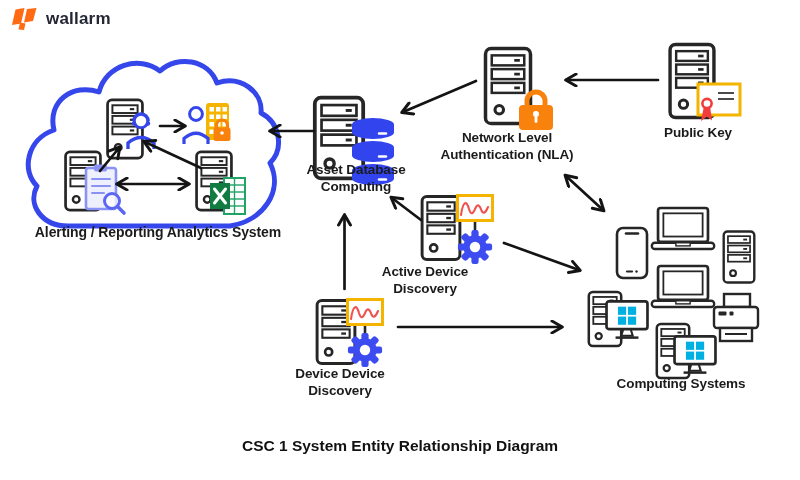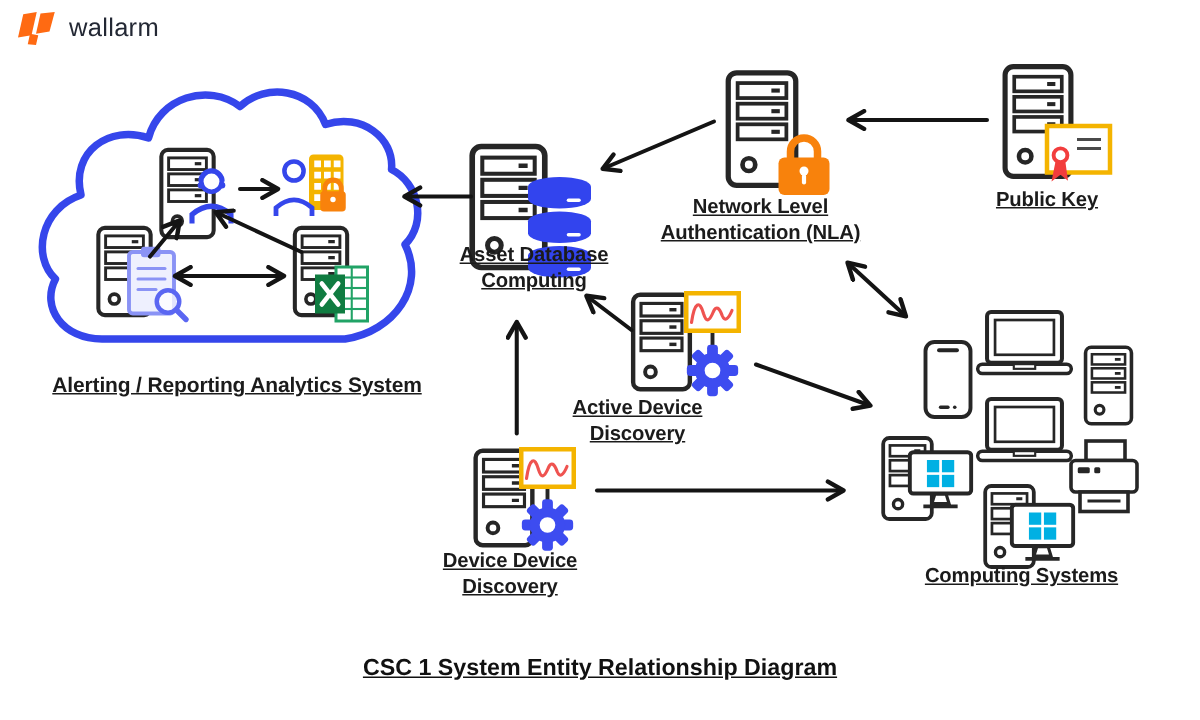--- a/index.html
+++ b/index.html
@@ -1,25 +1,25 @@
 <!DOCTYPE html>
 <html><head>
 <meta charset="utf-8">
 <style>
   html,body{margin:0;padding:0;background:#fff;}
   .stage{position:relative;width:800px;height:480px;background:#ffffff;overflow:hidden;
          font-family:"Liberation Sans",sans-serif;}
   svg.diagram{position:absolute;left:0;top:0;}
   .edge{stroke:#141414;stroke-width:2.7;stroke-linecap:round;fill:none;}
   .lbl{position:absolute;transform:translateX(-50%);text-align:center;font-weight:700;
-       font-size:13.5px;line-height:17px;color:#1b1b1b;white-space:nowrap;letter-spacing:-0.1px;text-decoration:underline;}
+       font-size:13.5px;line-height:17px;color:#1b1b1b;white-space:nowrap;letter-spacing:-0.1px;}
   .title{position:absolute;transform:translateX(-50%);font-weight:700;font-size:15.5px;
-         color:#111;white-space:nowrap;letter-spacing:0;text-decoration:underline;}
+         color:#111;white-space:nowrap;letter-spacing:0;}
   .brand{position:absolute;left:12px;top:8px;display:flex;align-items:center;gap:7px;}
-  .brand .brand-text{font-weight:400;font-size:17px;color:#232834;letter-spacing:.2px;}
+  .brand .brand-text{font-weight:700;font-size:17px;color:#232834;letter-spacing:.2px;}
 </style>
 </head>
 <body>
 
 <div class="stage">
 
   <svg class="diagram" width="800" height="480" viewBox="0 0 800 480">
     <defs>
       <marker id="ah" viewBox="0 0 10 10" refX="7.6" refY="5" markerWidth="5.5" markerHeight="5.5" orient="auto-start-reverse">
         <path d="M1.5,1 L8.5,5 L1.5,9" fill="none" stroke="#141414" stroke-width="2" stroke-linecap="round" stroke-linejoin="round"></path>
@@ -244,21 +244,21 @@
 
   <div class="brand">
     <svg width="27" height="22" viewBox="0 0 27 22">
       <polygon points="0,17 3.5,1.5 12.5,0 9,15.5" fill="#ff6a12"></polygon>
       <polygon points="12,14.5 15,1 24.5,0 21,13" fill="#ff6a12"></polygon>
       <polygon points="6.5,21.5 8,14.5 13.5,15.5 12,22" fill="#ff6a12"></polygon>
     </svg>
     <span class="brand-text">wallarm</span>
   </div>
 
-  <div class="lbl" style="left:158px;top:248px;font-size:14px">Alerting / Reporting Analytics System</div>
+  <div class="lbl" style="left:158px;top:224px;font-size:14px">Alerting / Reporting Analytics System</div>
 
   <div class="lbl" style="left:356px;top:161px">
     <div>Asset Database</div>
     <div>Computing</div>
   </div>
 
   <div class="lbl" style="left:507px;top:129px">
     <div>Network Level</div>
     <div>Authentication (NLA)</div>
   </div>

